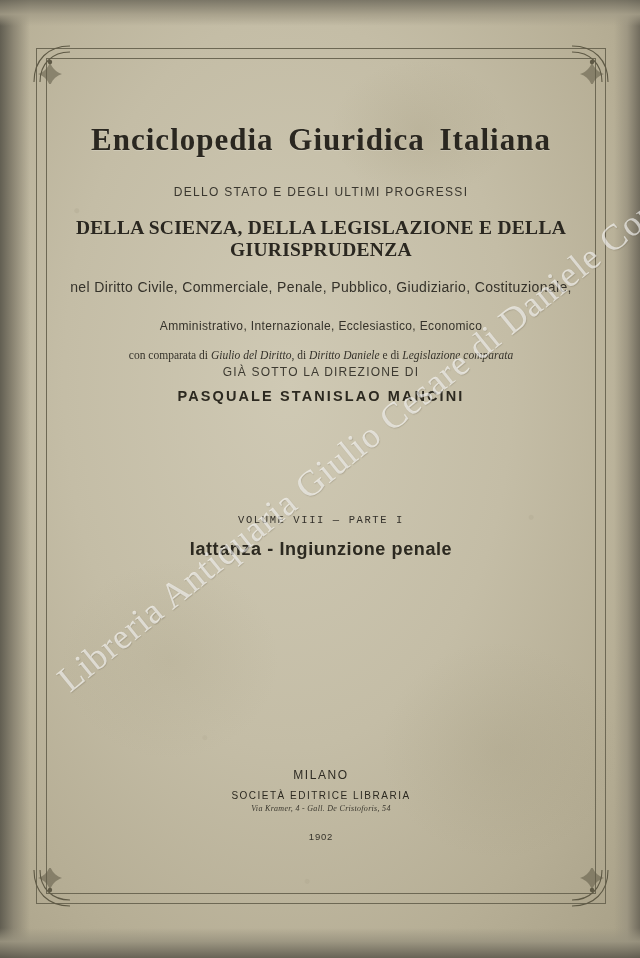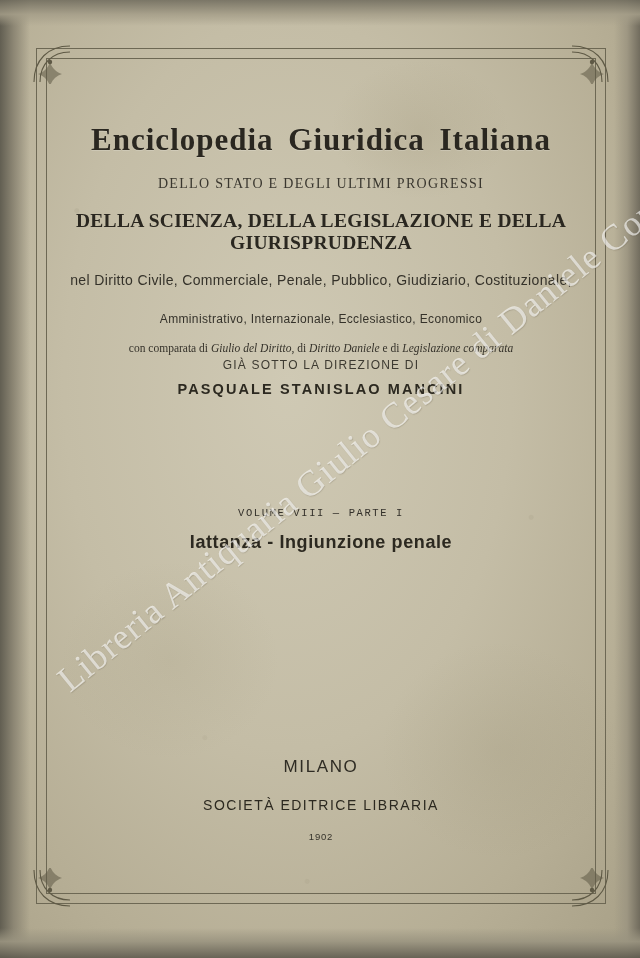--- a/index.html
+++ b/index.html
@@ -105,23 +105,23 @@
     text-shadow: 0 1px 0 rgba(255,255,255,.18);
   }
   .t-sub1 {
     margin-top: 24px;
     font-family: "Liberation Sans", sans-serif;
     font-size: 15.5px;
     letter-spacing: 1.7px;
     color: #34312a;
   }
   .t-sub2 {
-    margin-top: 18px;
-    font-family: Liberation Serif, serif;
-    font-size: 14px;
+    margin-top: 27px;
+    font-family: Liberation Sans, sans-serif;
+    font-size: 12px;
     letter-spacing: 1.3px;
     color: #3a372f;
   }
   .t-big {
     margin-top: 18px;
     font-family: "Liberation Serif", serif;
     font-weight: bold;
     font-size: 19.5px;
     letter-spacing: .3px;
     color: #2a2720;
@@ -180,28 +180,28 @@
 
   
   .imprint {
     position: absolute;
     left: 0; right: 0;
     bottom: 52px;
     text-align: center;
   }
   .im-city {
     font-family: "Liberation Sans", sans-serif;
-    font-size: 17px;
+    font-size: 12px;
     letter-spacing: 1.6px;
     color: #2f2c24;
   }
   .im-pub {
-    margin-top: 20px;
-    font-family: "Liberation Sans", sans-serif;
-    font-size: 14px;
+    margin-top: 8px;
+    font-family: "Liberation Sans", sans-serif;
+    font-size: 10px;
     letter-spacing: 1.5px;
     color: #2c2920;
   }
   .im-addr {
     margin-top: 3px;
     font-family: "Liberation Serif", serif;
     font-style: italic;
     font-size: 8px;
     letter-spacing: .3px;
     color: #3a372e;
@@ -297,19 +297,20 @@
 
     <div class="t-direzione">GIÀ SOTTO LA DIREZIONE DI</div>
     <div class="t-author">PASQUALE  STANISLAO  MANCINI</div>
 
     <div class="t-volume">VOLUME  VIII — PARTE  I</div>
     <div class="t-range">Iattanza - Ingiunzione penale</div>
 
     <div class="imprint">
       <div class="im-city">MILANO</div>
       <div class="im-pub">SOCIETÀ EDITRICE LIBRARIA</div>
+      <div class="im-addr">Via Kramer, 4 - Gall. De Cristoforis, 54</div>
       <div class="im-year">1902</div>
     </div>
   </div>
 
   <div class="watermark">Libreria Antiquaria Giulio Cesare di Daniele Corradi</div>
 
 </div>
 
 </body></html>

